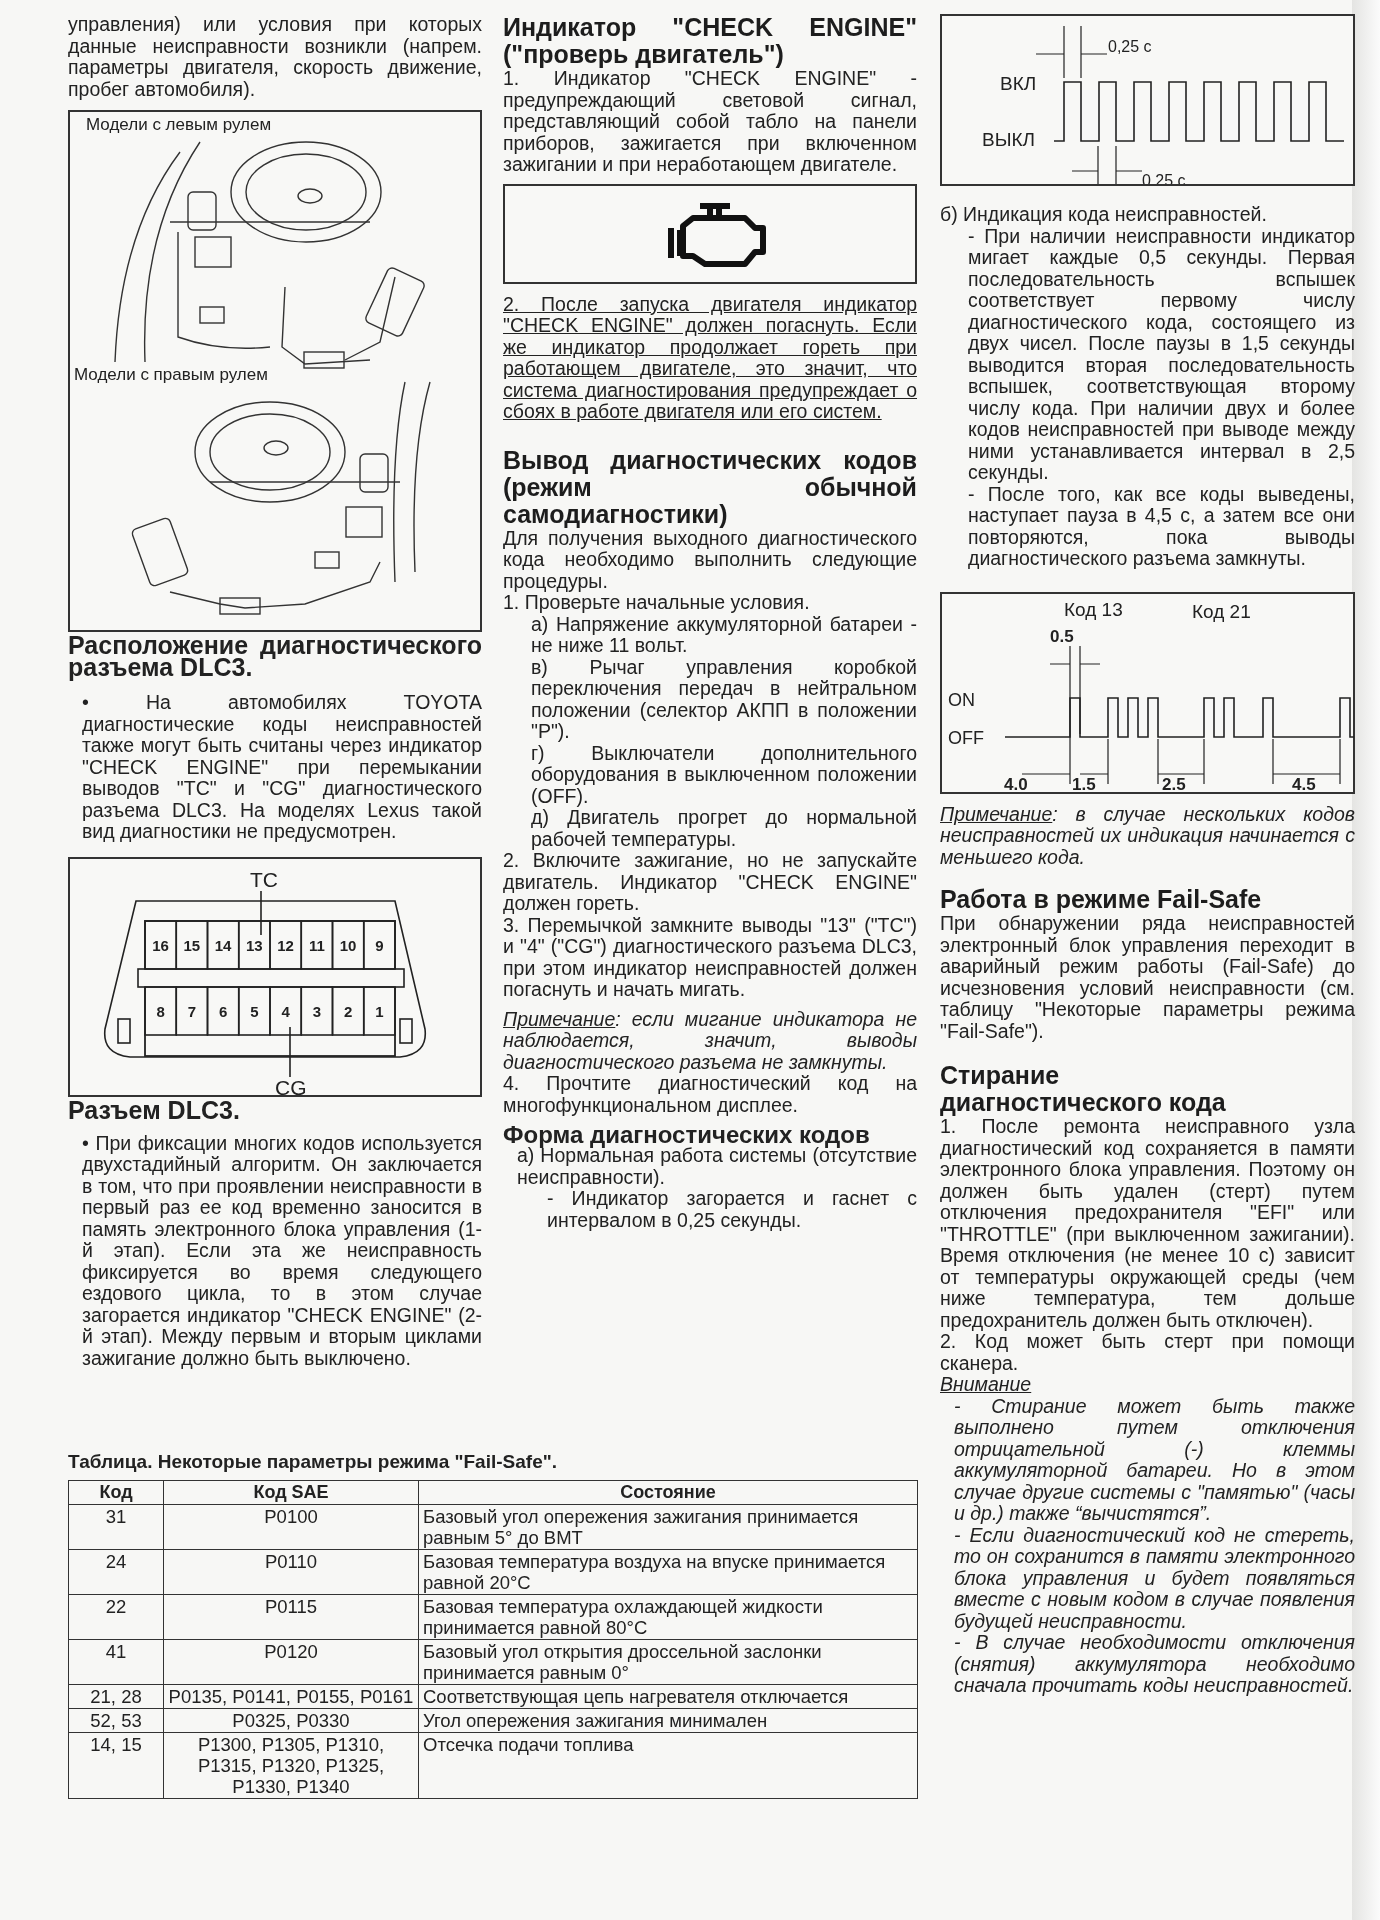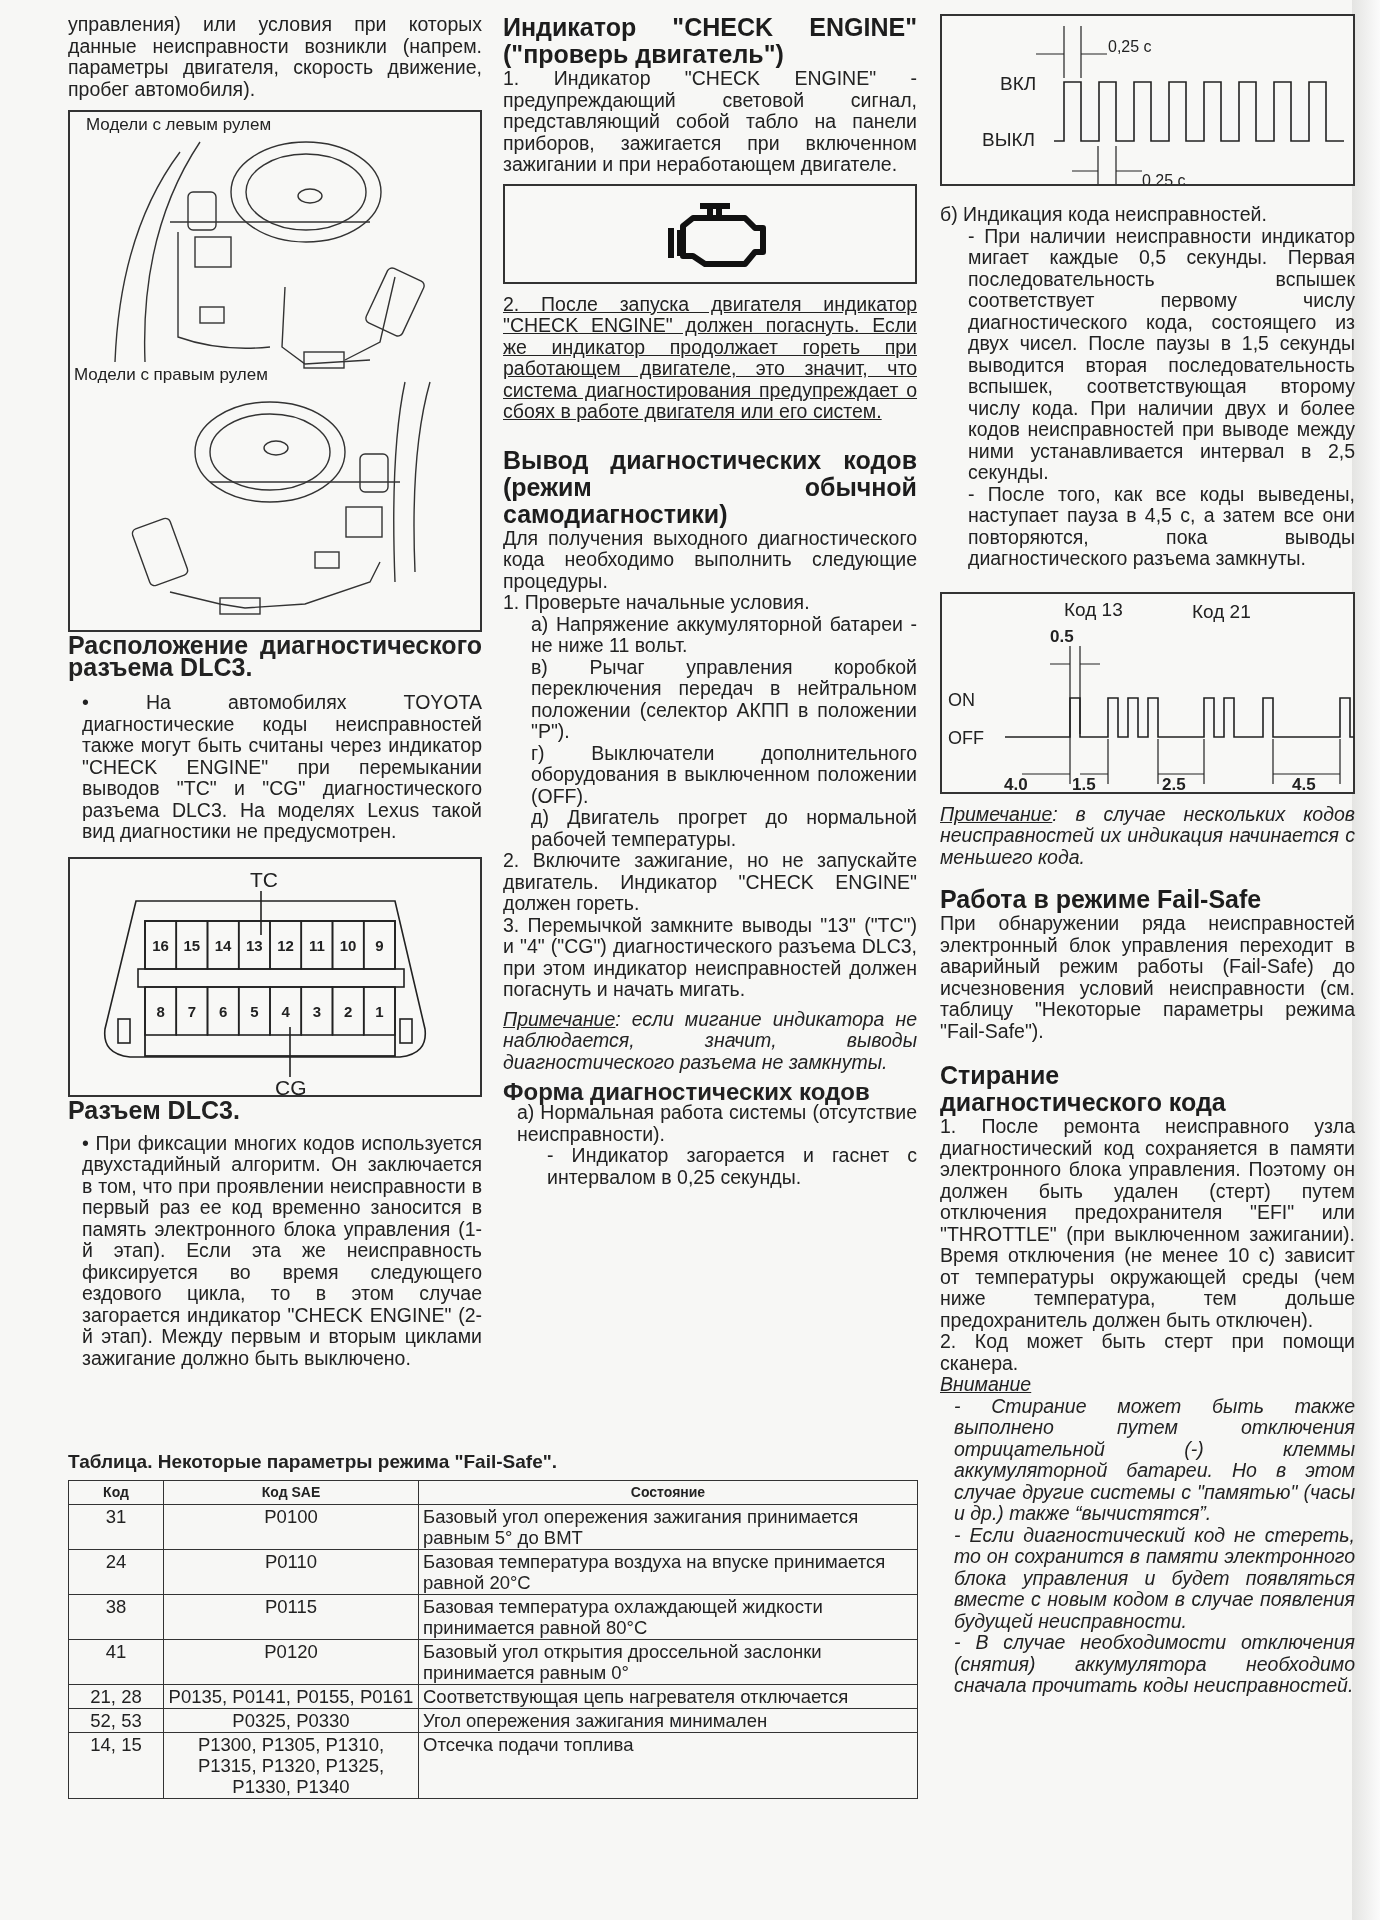--- a/index.html
+++ b/index.html
@@ -16,21 +16,21 @@
   .ind1{padding-left:14px;}
   .ind2{padding-left:28px;}
   .ind3{padding-left:44px;}
   .ital{font-style:italic;}
   .u{text-decoration:underline;}
   .box{border:2px solid #333;background:#f8f8f6;position:relative;box-sizing:border-box;}
   .fig-label{position:absolute;font-size:17px;}
   svg text{font-family:"Liberation Sans",sans-serif;}
   table.fs{position:absolute;left:68px;top:1480px;width:850px;border-collapse:collapse;font-size:18.5px;line-height:21px;}
   table.fs th,table.fs td{border:1.5px solid #333;padding:1px 4px;vertical-align:top;}
-  table.fs th{font-weight:bold;text-align:center;font-size:14px;}
+  table.fs th{font-weight:bold;text-align:center;font-size:18px;}
   table.fs td.c{text-align:center;}
   .tcap{position:absolute;left:68px;top:1451px;font-weight:bold;font-size:19px;}
   .edge{position:absolute;right:0;top:0;width:28px;height:1920px;background:linear-gradient(to right,#e4e4e2,#fbfbfb);}
 </style>
 </head>
 <body>
 
 <div class="edge"></div>
 
 <div class="col c1">
@@ -147,20 +147,21 @@
   <p>1. Проверьте начальные условия.</p>
   <div class="ind2">
     <p>а) Напряжение аккумуляторной батареи - не ниже 11 вольт.</p>
     <p>в) Рычаг управления коробкой переключения передач в нейтральном положении (селектор АКПП в положении "P").</p>
     <p>г) Выключатели дополнительного оборудования в выключенном положении (OFF).</p>
     <p>д) Двигатель прогрет до нормальной рабочей температуры.</p>
   </div>
   <p>2. Включите зажигание, но не запускайте двигатель. Индикатор "CHECK ENGINE" должен гореть.</p>
   <p>3. Перемычкой замкните выводы "13" ("TC") и "4" ("CG") диагностического разъема DLC3, при этом индикатор неисправностей должен погаснуть и начать мигать.</p>
   <p class="ital" style="margin-top:8px;"><span class="u">Примечание</span><span>: если мигание индикатора не наблюдается, значит, выводы диагностического разъема не замкнуты.</span></p>
+  <p>4. Прочтите диагностический код на многофункциональном дисплее.</p>
   <h3 style="margin-top:8px;">Форма диагностических кодов</h3>
   <p class="ind1">а) Нормальная работа системы (отсутствие неисправности).</p>
   <p class="ind3">- Индикатор загорается и гаснет с интервалом в 0,25 секунды.</p>
 </div>
 
 <div class="col c3">
   <div class="box" style="height:172px;margin-top:0px;">
     <svg width="412" height="168" id="pulse1" style="position:absolute;left:0;top:0;" fill="none" stroke="#222" stroke-width="1.6">
       <text x="58" y="74" font-size="19" fill="#222" stroke="none">ВКЛ</text>
       <text x="40" y="130" font-size="19" fill="#222" stroke="none">ВЫКЛ</text>
@@ -225,21 +226,21 @@
         <td class="c">31</td>
         <td class="c">P0100</td>
         <td>Базовый угол опережения зажигания принимается равным 5° до ВМТ</td>
       </tr>
       <tr>
         <td class="c">24</td>
         <td class="c">P0110</td>
         <td>Базовая температура воздуха на впуске принимается равной 20°C</td>
       </tr>
       <tr>
-        <td class="c">38</td>
+        <td class="c">22</td>
         <td class="c">P0115</td>
         <td>Базовая температура охлаждающей жидкости принимается равной 80°C</td>
       </tr>
       <tr>
         <td class="c">41</td>
         <td class="c">P0120</td>
         <td>Базовый угол открытия дроссельной заслонки принимается равным 0°</td>
       </tr>
       <tr>
         <td class="c">21, 28</td>

